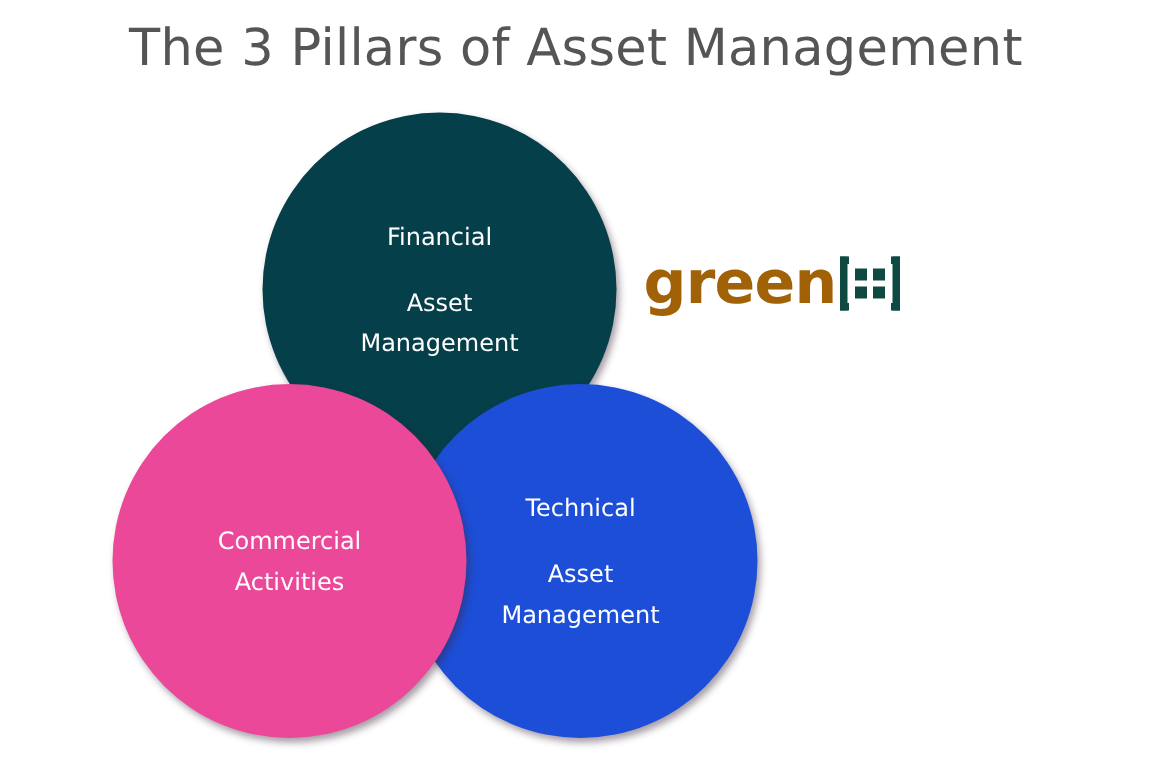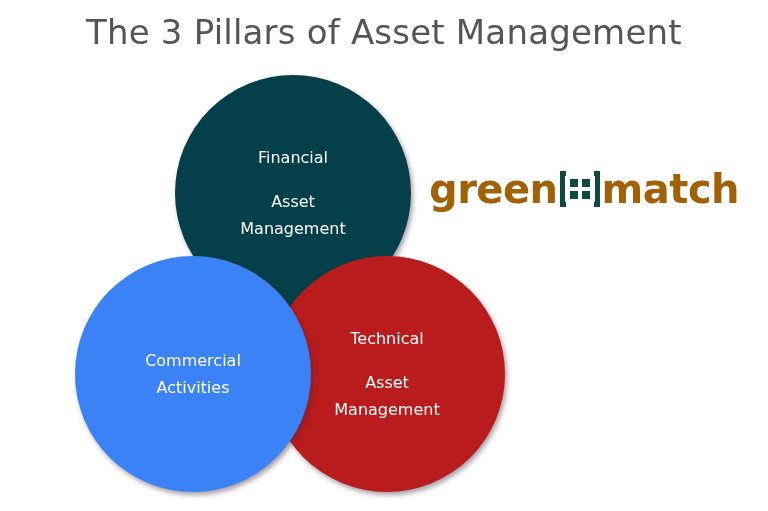--- a/index.html
+++ b/index.html
@@ -1,21 +1,21 @@
 <!DOCTYPE html>
 <html><head>
 <meta charset="utf-8">
 <style>
   html, body { margin:0; padding:0; background:#ffffff; }
   body { width:768px; height:511px; position:relative; overflow:hidden; font-family:"DejaVu Sans", sans-serif; }
   .title { position:absolute; left:86px; top:12px; font-size:34px; color:#555555; font-weight:normal; white-space:nowrap; letter-spacing:0.2px; }
   .circle { position:absolute; border-radius:50%; box-shadow: 2px 3px 5px rgba(60,40,60,0.45); display:flex; flex-direction:column; align-items:center; color:#ffffff; text-align:center; }
   .c-fin { left:175px; top:75px; width:236px; height:236px; background:#053f49; z-index:1; }
-  .c-com { left:75px; top:256px; width:236px; height:236px; background:#3b82f6; z-index:3; }
-  .c-tec { left:269px; top:256px; width:236px; height:236px; background:#b91c1c; z-index:2; }
+  .c-com { left:75px; top:256px; width:236px; height:236px; background:#ec4899; z-index:3; }
+  .c-tec { left:269px; top:256px; width:236px; height:236px; background:#1d4ed8; z-index:2; }
   .lbl { position:absolute; width:100%; font-size:16px; line-height:26px; }
   .logo { position:absolute; left:429px; top:166px; font-size:40px; font-weight:bold; color:#a16207; letter-spacing:-0.5px; white-space:nowrap; font-family:"DejaVu Sans", sans-serif; display:flex; align-items:center; }
   .bracket { display:inline-flex; align-items:center; margin:0 2px; }
   .br { display:inline-block; width:6px; height:36px; border:5px solid #0f4a42; box-sizing:border-box; }
   .br.l { border-right:none; }
   .br.r { border-left:none; }
   .dots { display:inline-grid; grid-template-columns:8px 8px; grid-gap:4px; margin:0 4px; }
   .dots span { width:8px; height:8px; background:#0f4a42; display:block; }
 </style>
 </head>
@@ -45,14 +45,13 @@
   <span class="bracket">
     <span class="br l"></span>
     <span class="dots">
         <span></span>
         <span></span>
         <span></span>
         <span></span>
       </span>
     <span class="br r"></span>
   </span>
-  <span>match</span>
 </div>
 
 </body></html>

